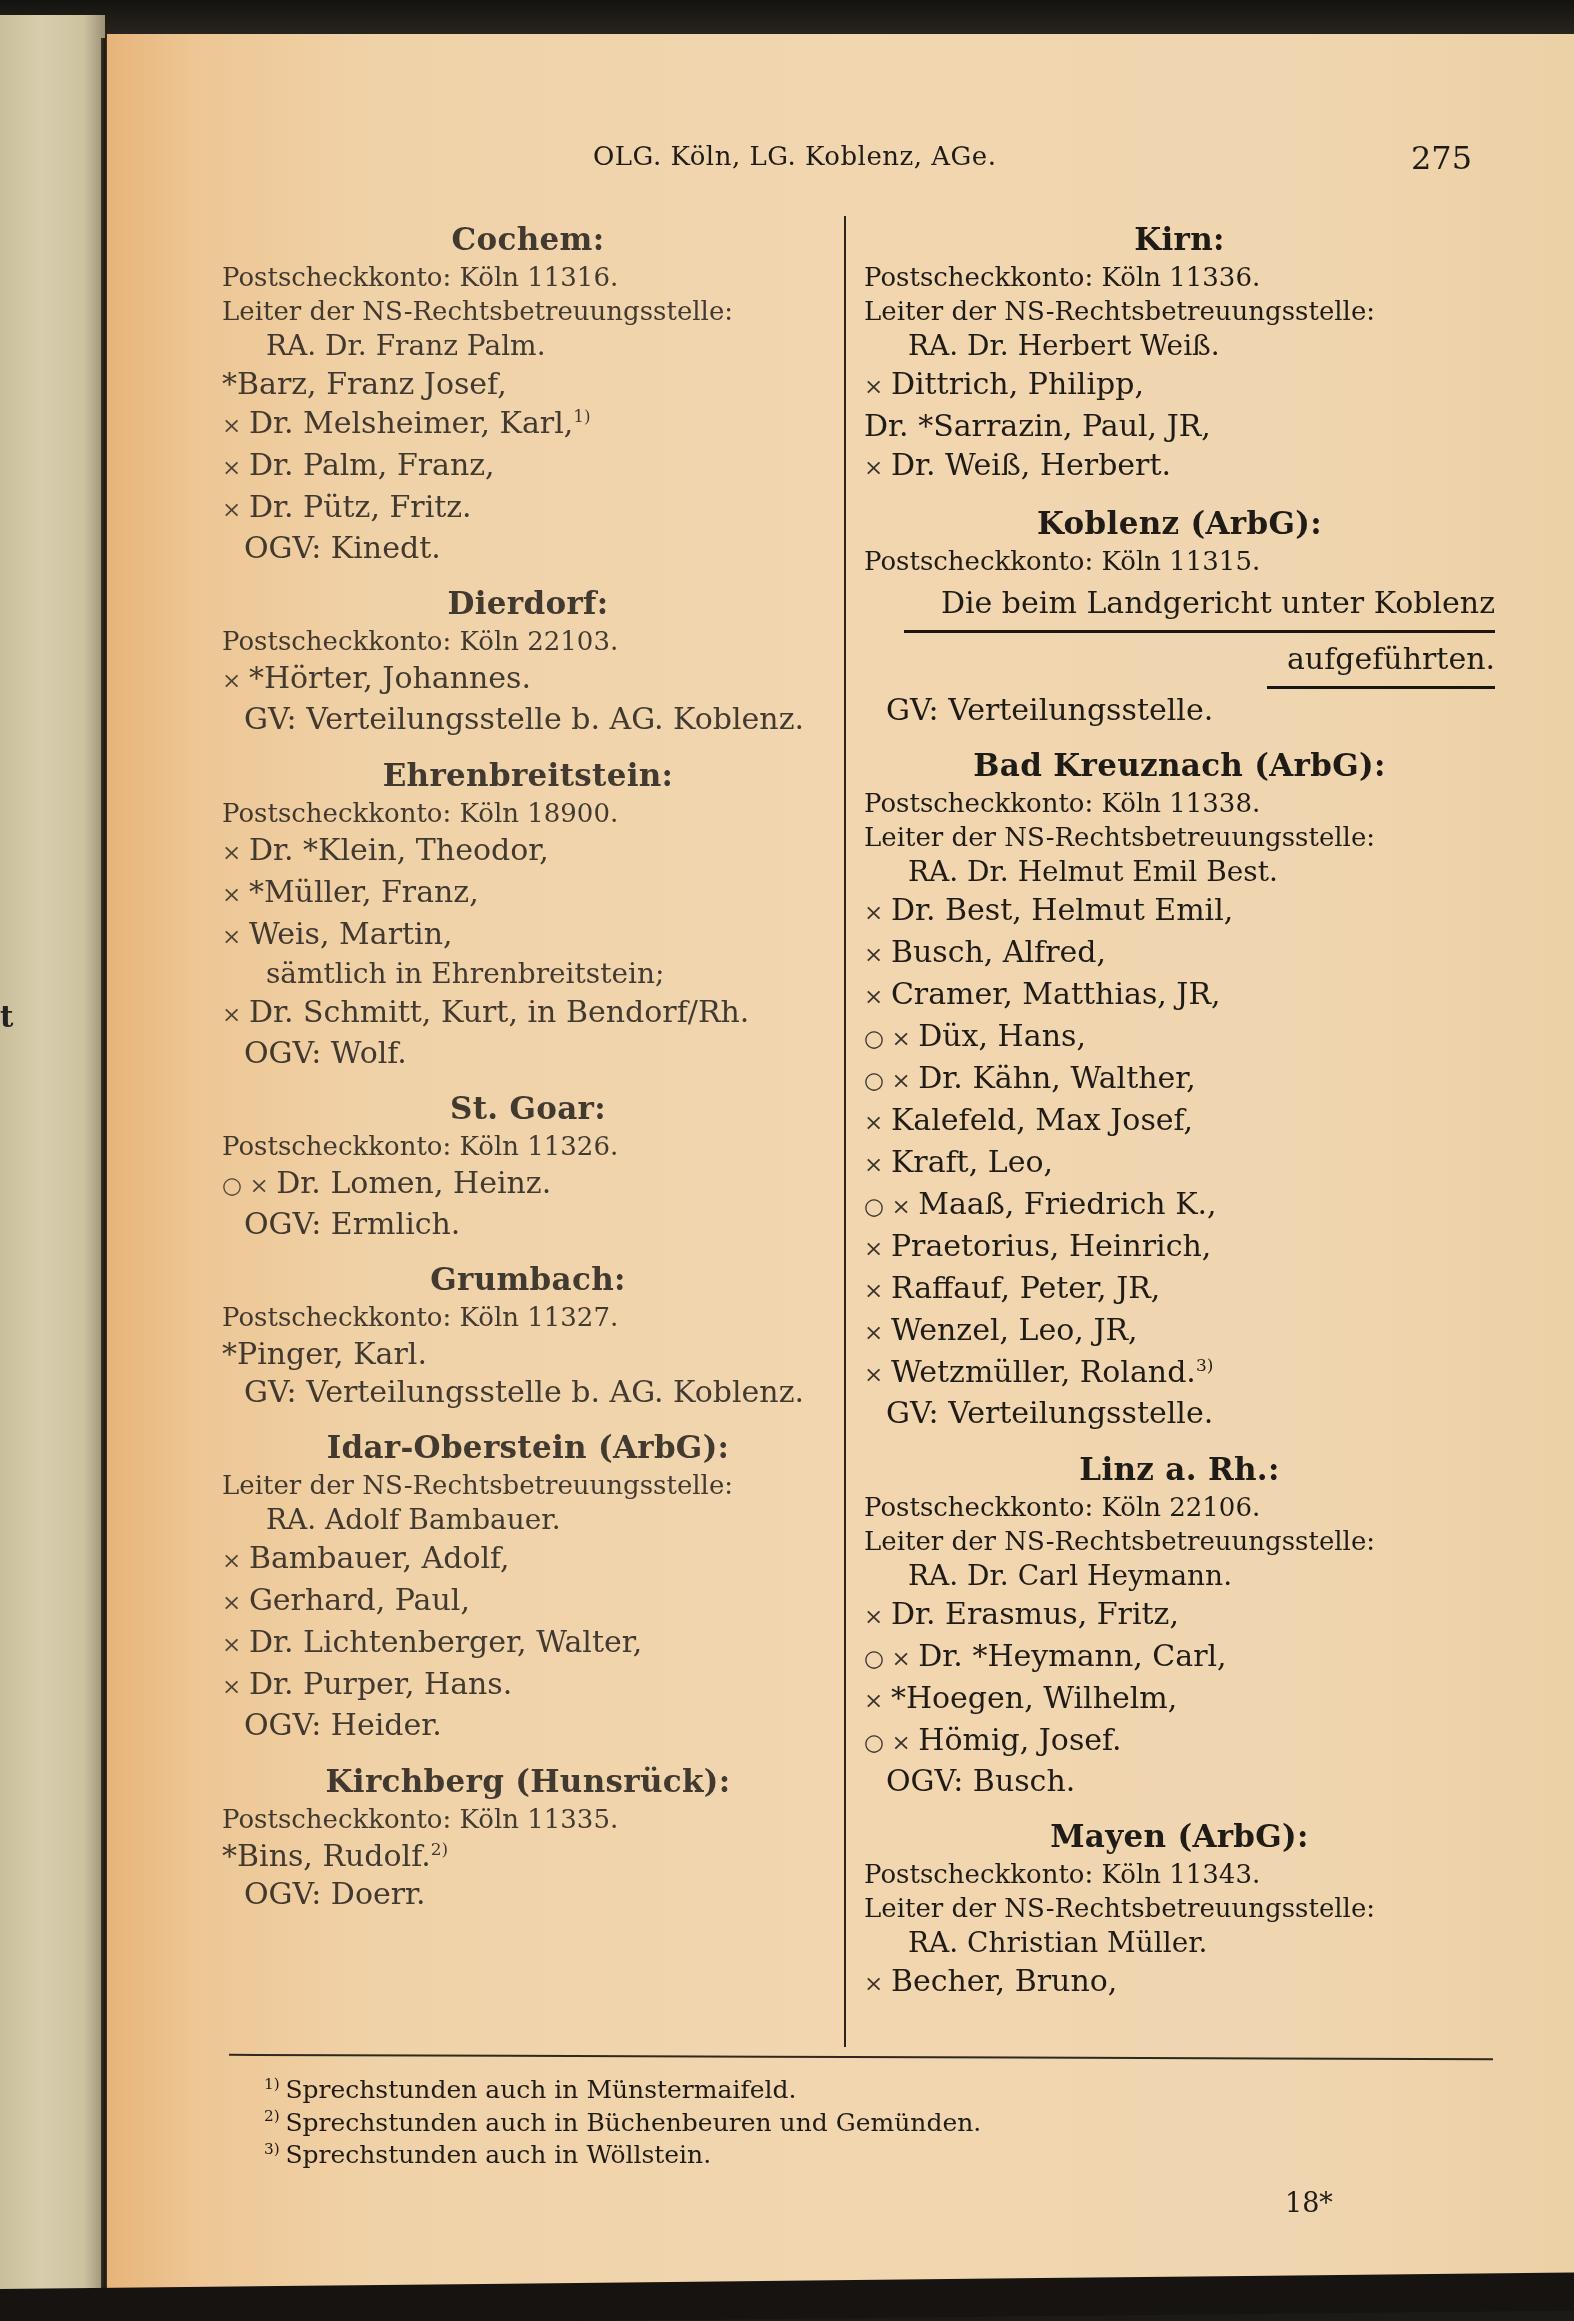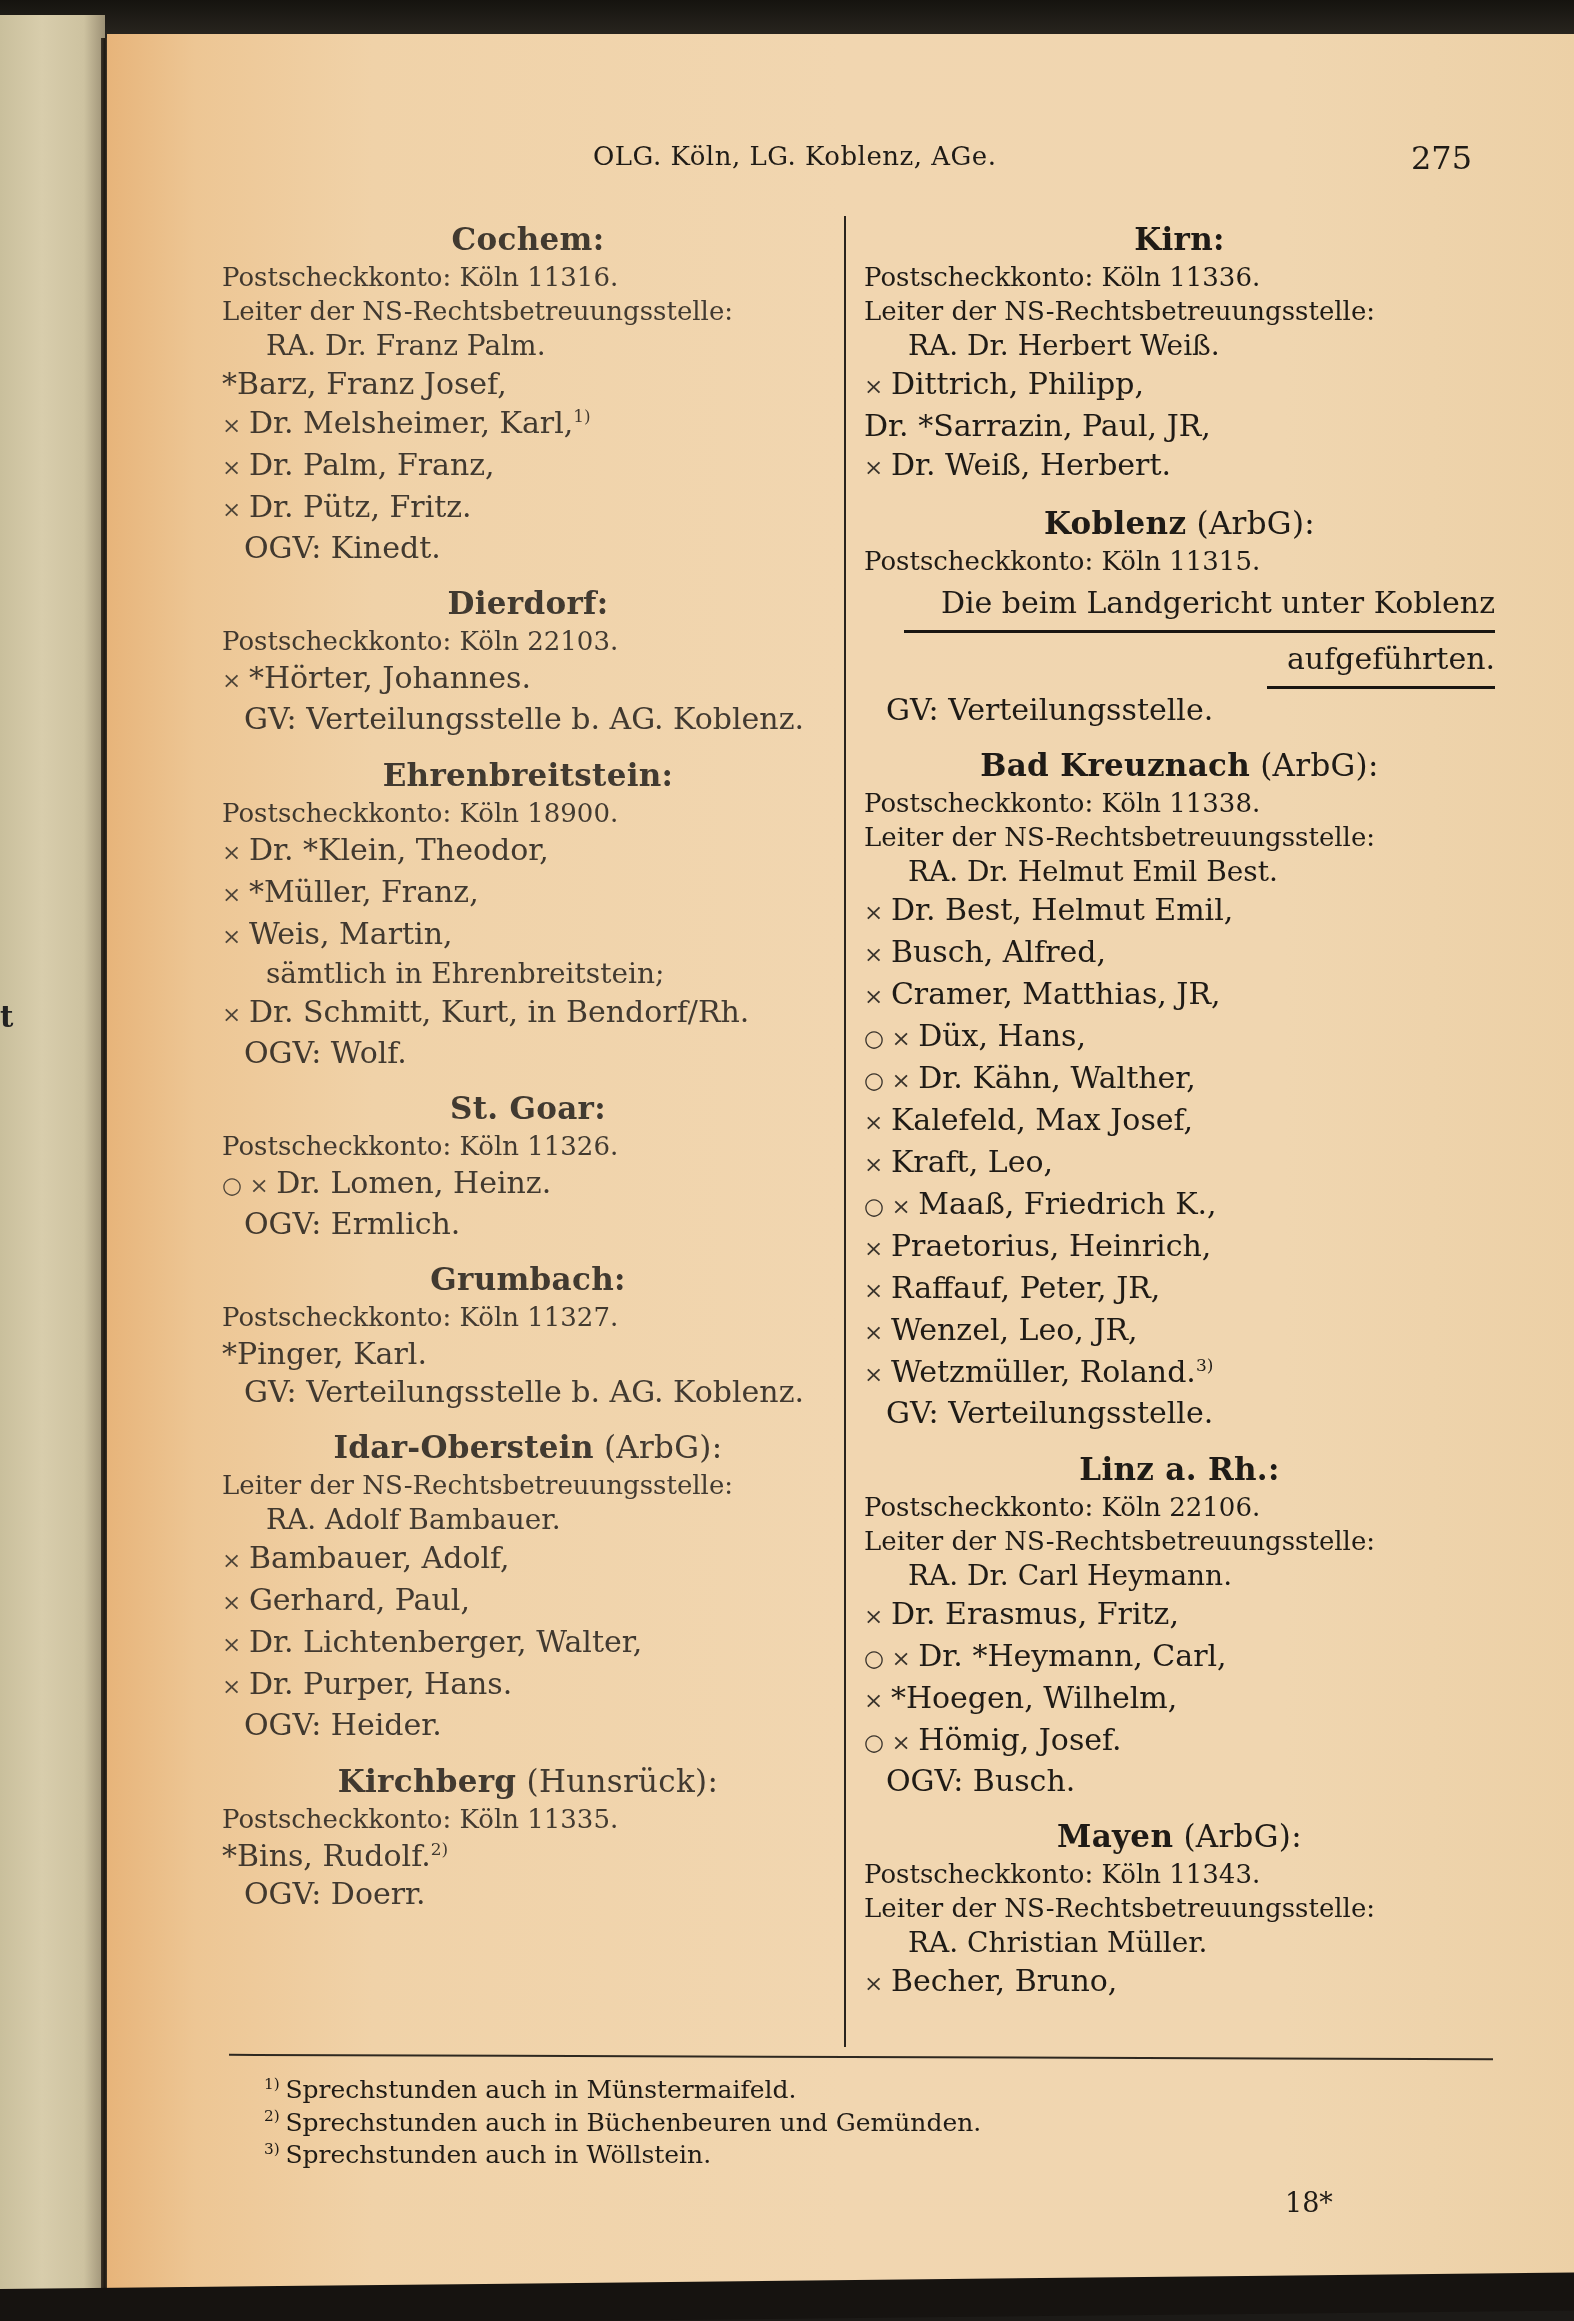--- a/index.html
+++ b/index.html
@@ -100,21 +100,21 @@
   .section { margin-bottom: 15.3px; }
   .section-head {
     font-family: "DejaVu Serif", serif;
     font-weight: bold;
     font-size: 31px;
     line-height: 42px;
     letter-spacing: 0.3px;
     text-align: center;
   }
   .section-head .qual {
-    font-weight: normal;
+    font-weight: bold;
   }
   .line {
     font-size: 28px;
     line-height: 36px;
     white-space: nowrap;
   }
   .line.small {
     font-size: 26px;
     line-height: 34px;
   }

